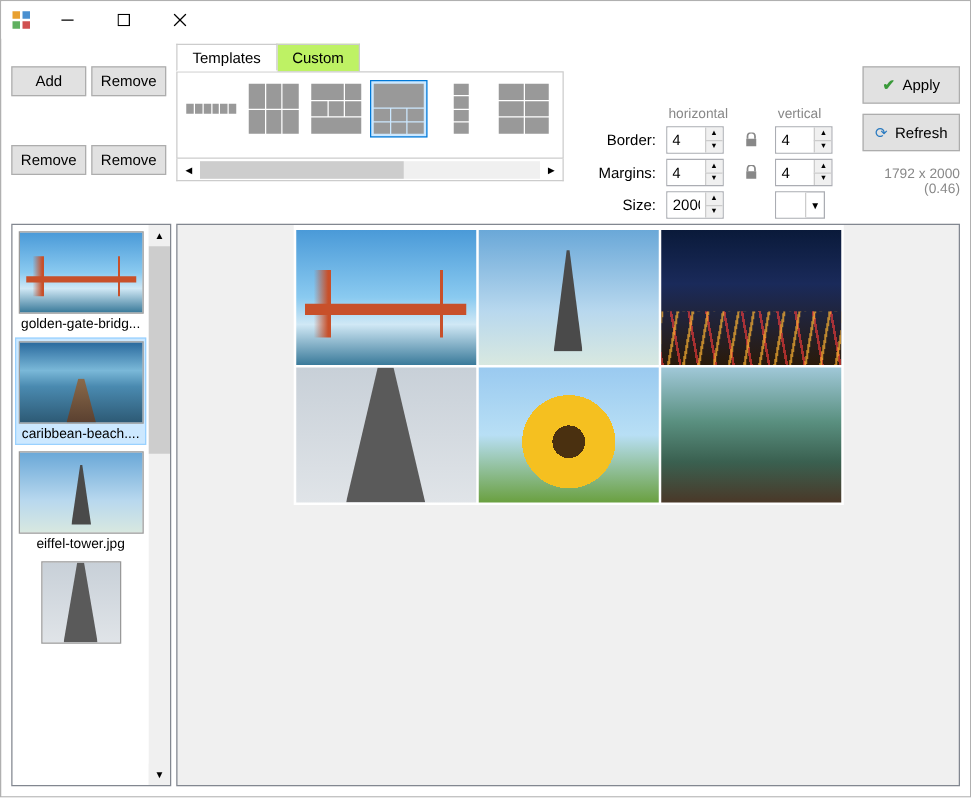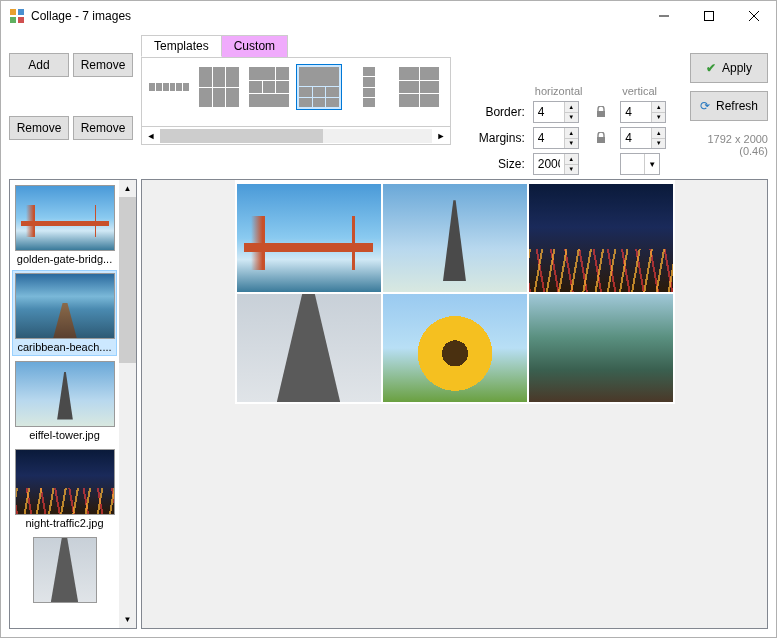--- a/index.html
+++ b/index.html
@@ -9,21 +9,21 @@
 .titlebar .icon { width: 16px; height: 16px; margin-right: 6px; }
 .titlebar .title { flex: 1; font-size: 12px; }
 .titlebar .winbtn { width: 45px; height: 30px; display: flex; align-items: center; justify-content: center; }
 
 .toolbar { display: flex; padding: 4px 8px 0 8px; gap: 0; }
 .leftbtns { display: grid; grid-template-columns: 60px 60px; gap: 4px; padding: 18px 8px 0 0; }
 .btn { height: 24px; border: 1px solid #adadad; background: #e1e1e1; font-size: 12px; display: flex; align-items: center; justify-content: center; cursor: pointer; }
 
 .templates-section { flex: 0 0 310px; display: flex; flex-direction: column; }
 .tabs { display: flex; height: 22px; }
-.tab { padding: 3px 12px; border: 1px solid #ccc; border-bottom: none; background: #f0abfc; font-size: 12px; margin-right: -1px; cursor: pointer; }
+.tab { padding: 3px 12px; border: 1px solid #ccc; border-bottom: none; background: #bef264; font-size: 12px; margin-right: -1px; cursor: pointer; }
 .tab.active { background: #fff; border-bottom: 1px solid #fff; z-index: 2; }
 .template-strip { border: 1px solid #ccc; height: 70px; padding: 6px 4px 0 4px; display: flex; gap: 4px; overflow: hidden; position: relative; }
 .template-thumb { width: 46px; height: 46px; padding: 2px; border: 1px solid transparent; cursor: pointer; flex-shrink: 0; }
 .template-thumb.selected { border: 1px solid #0078d7; background: #cce8ff; }
 .tgrid { display: grid; gap: 1px; width: 100%; height: 100%; }
 .tgrid div { background: #999; }
 .template-scroll { border: 1px solid #ccc; border-top: none; height: 18px; display: flex; align-items: center; }
 .template-scroll .arr { width: 18px; text-align: center; cursor: pointer; font-size: 9px; }
 .template-scroll .track { flex: 1; background: #f0f0f0; height: 14px; position: relative; }
 .template-scroll .thumb { position: absolute; left: 0; width: 60%; height: 100%; background: #cdcdcd; }
@@ -85,21 +85,20 @@
 
   <div class="titlebar">
     <span class="icon">
       <svg viewBox="0 0 16 16">
           <rect x="1" y="1" width="6" height="6" fill="#e8a030"></rect>
           <rect x="9" y="1" width="6" height="6" fill="#4a90d0"></rect>
           <rect x="1" y="9" width="6" height="6" fill="#60b060"></rect>
           <rect x="9" y="9" width="6" height="6" fill="#d05050"></rect>
         </svg>
     </span>
-    <span class="title">Collage - 7 images</span>
     <div class="winbtn">
         <svg width="10" height="10">
           <line x1="0" y1="5" x2="10" y2="5" stroke="#000"></line>
         </svg>
       </div>
     <div class="winbtn">
         <svg width="10" height="10">
           <rect x="0.5" y="0.5" width="9" height="9" fill="none" stroke="#000"></rect>
         </svg>
       </div>
@@ -287,24 +286,20 @@
             <div class="thumb-img bridge"></div>
             <div class="thumb-lbl">golden-gate-bridg...</div>
           </div>
         <div class="thumb-item sel">
             <div class="thumb-img pier"></div>
             <div class="thumb-lbl">caribbean-beach....</div>
           </div>
         <div class="thumb-item">
             <div class="thumb-img eiffel-day"></div>
             <div class="thumb-lbl">eiffel-tower.jpg</div>
-          </div>
-        <div class="thumb-item">
-            <div class="thumb-img traffic"></div>
-            <div class="thumb-lbl">night-traffic2.jpg</div>
           </div>
         <div class="thumb-item">
             <div class="thumb-img eiffel-close" style="width:64px"></div>
           </div>
       </div>
       <div class="sidebar-scroll">
         <div class="sarr">▲</div>
         <div class="strack">
             <div class="sthumb"></div>
           </div>

